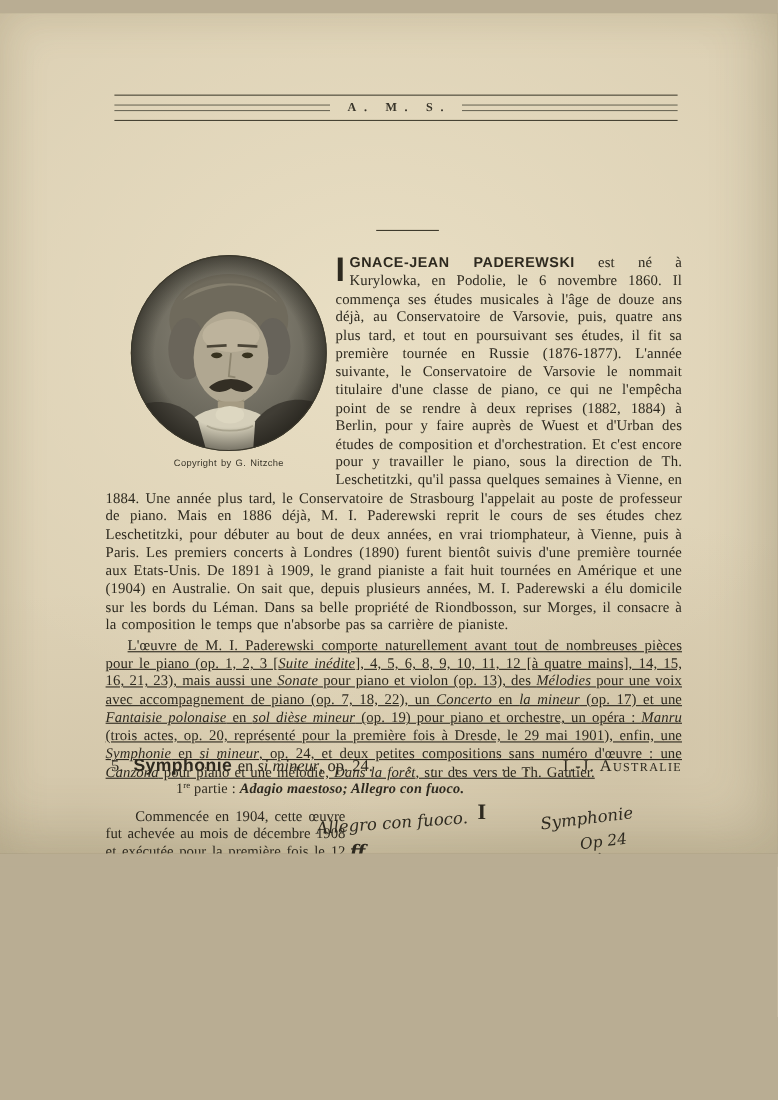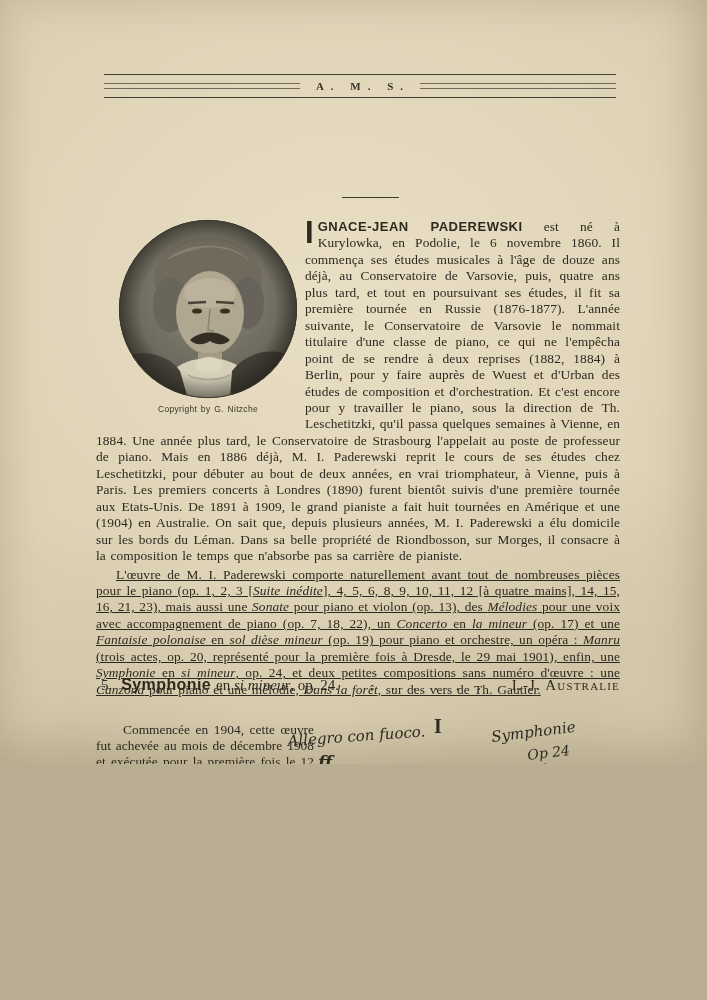--- a/index.html
+++ b/index.html
@@ -1,17 +1,17 @@
 <!DOCTYPE html>
 <html><head>
 <meta charset="utf-8">
 <style>
   html,body{margin:0;padding:0;background:#b9ad93;}
   .sheet{
-    position:relative;width:707px;height:764px;margin:0 auto;overflow:hidden;
+    position:relative;width:707px;height:764px;margin:12px auto;overflow:hidden;
     background:#ddd1b5;
     background-image:
       radial-gradient(ellipse 90% 70% at 48% 38%, rgba(255,248,224,.35), rgba(255,248,224,0) 70%),
       radial-gradient(ellipse 60% 40% at 80% 90%, rgba(120,104,70,.12), rgba(120,104,70,0) 75%),
       radial-gradient(ellipse 50% 35% at 10% 95%, rgba(120,104,70,.10), rgba(120,104,70,0) 75%);
     box-shadow: inset -16px -22px 46px rgba(92,80,52,.22), inset 12px 10px 34px rgba(140,126,92,.14);
     font-family:"Liberation Serif", serif;
     color:#2d291f;
   }
   
@@ -125,20 +125,21 @@
   </article>
 
   <div class="work-heading">
     <span class="wh-number">5.</span>
     <span class="wh-title">Symphonie</span>
     <span><span>en </span><span class="seg-i">si mineur</span><span>, op. 24.</span></span>
     <span class="wh-dots">. . . . . .</span>
     <span class="wh-composer">I.-J. Australie</span>
   </div>
 
+  <div class="movement-line"><span>1</span><span class="seg-sup">re</span><span> partie : </span><span class="seg-bi">Adagio maestoso; Allegro con fuoco.</span></div>
 
   <div class="bottom-left"><span>Commencée en 1904, cette œuvre fut achevée au mois de décembre 1908 et exécutée pour la première fois le 12 février 1909, à Boston. Elle comporte trois mouvements auxquels l'auteur a même ajouté récemment un quatrième, en manière de </span><span class="seg-i">Scherzo</span><span>. Inspirée par le 40</span><span class="seg-sup">me</span><span> anniversaire de la Révolution polonaise de</span></div>
 
   <div class="score">
     <svg width="348" height="180" viewBox="0 0 348 180">
       <g fill="#2e2a20" stroke="#2e2a20">
         <text class="hw" x="12" y="30" font-size="15" stroke="none" transform="rotate(-4 12 30)">Allegro con fuoco.</text>
         <text class="roman" x="158" y="17" font-size="20" stroke="none">I</text>
         <text class="hw" x="216" y="26" font-size="15" stroke="none" transform="rotate(-7 216 26)">Symphonie</text>
         <text class="hw" x="252" y="44" font-size="14" stroke="none" transform="rotate(-7 252 44)">Op 24</text>

